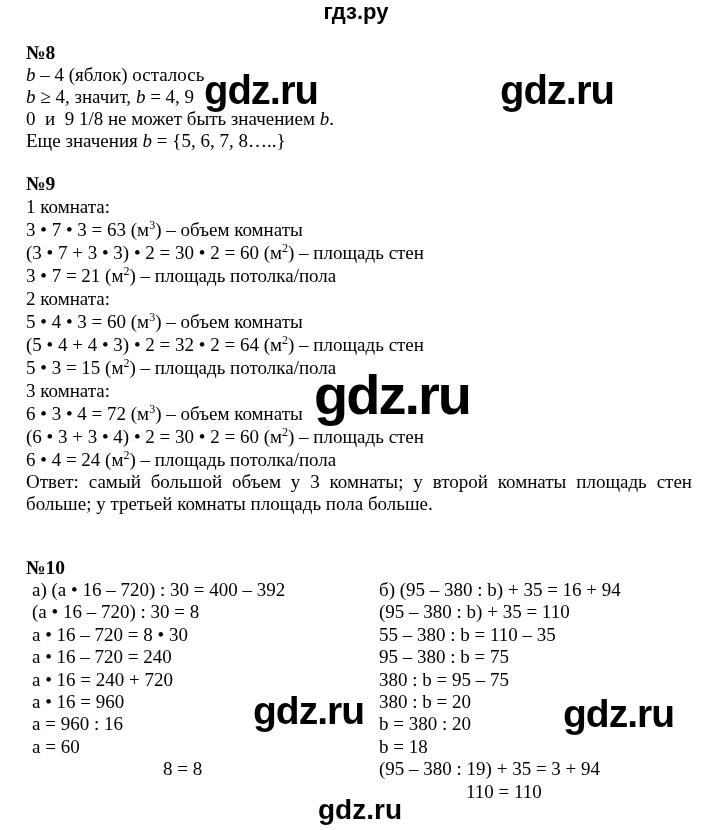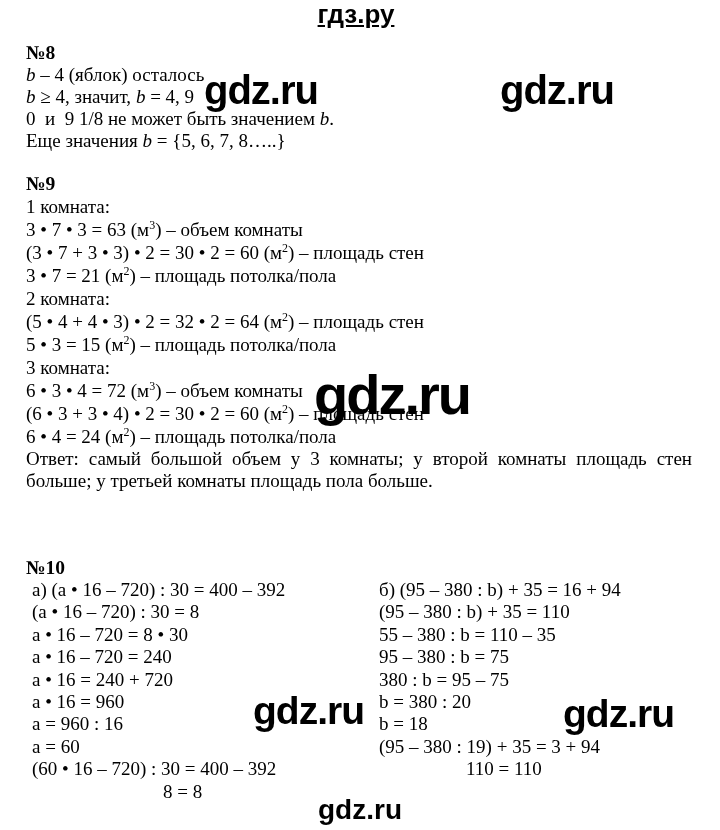--- a/index.html
+++ b/index.html
@@ -9,21 +9,21 @@
     position: relative; width: 720px; height: 830px;
     background: #ffffff; color: #000;
     font-family: "Liberation Serif", serif; overflow: hidden;
   }
   
   .wm {
     position: absolute; font-family: "Liberation Sans", sans-serif;
     font-weight: bold; color: #000; line-height: 1; letter-spacing: -1px;
     white-space: nowrap;
   }
-  .wm-header { top: 1px; left: 0; right: 8px; text-align: center; font-size: 26px; letter-spacing: 0; text-decoration: underline; }
+  .wm-header { top: 1px; left: 0; right: 8px; text-align: center; font-size: 22px; letter-spacing: 0; }
   .wm-1 { top: 70px; left: 204px; font-size: 40px; }
   .wm-2 { top: 70px; left: 500px; font-size: 40px; }
   .wm-big { top: 367px; left: 314px; font-size: 56px; letter-spacing: -2px; }
   .wm-4 { top: 691px; left: 253px; font-size: 39px; }
   .wm-5 { top: 694px; left: 563px; font-size: 39px; }
   .wm-footer { top: 796px; left: 0; right: 0; text-align: center; font-size: 28px; letter-spacing: 0; }
   
   .sec { position: absolute; left: 26px; width: 666px; font-size: 19px; }
   .sec h2 { font-size: 19.5px; font-weight: bold; }
   .ln { white-space: pre; }
@@ -63,20 +63,21 @@
     <div class="ln">Еще значения <i>b</i> = {5, 6, 7, 8…..}</div>
   </div>
 
   <div class="sec" id="p9">
     <h2>№9</h2>
     <div class="ln">1 комната:</div>
     <div class="ln">3 • 7 • 3 = 63 (м<sup>3</sup>) – объем комнаты</div>
     <div class="ln">(3 • 7 + 3 • 3) • 2 = 30 • 2 = 60 (м<sup>2</sup>) – площадь стен</div>
     <div class="ln">3 • 7 = 21 (м<sup>2</sup>) – площадь потолка/пола</div>
     <div class="ln">2 комната:</div>
+    <div class="ln">5 • 4 • 3 = 60 (м<sup>3</sup>) – объем комнаты</div>
     <div class="ln">(5 • 4 + 4 • 3) • 2 = 32 • 2 = 64 (м<sup>2</sup>) – площадь стен</div>
     <div class="ln">5 • 3 = 15 (м<sup>2</sup>) – площадь потолка/пола</div>
     <div class="ln">3 комната:</div>
     <div class="ln">6 • 3 • 4 = 72 (м<sup>3</sup>) – объем комнаты</div>
     <div class="ln">(6 • 3 + 3 • 4) • 2 = 30 • 2 = 60 (м<sup>2</sup>) – площадь стен</div>
     <div class="ln">6 • 4 = 24 (м<sup>2</sup>) – площадь потолка/пола</div>
     <div class="answer answer-first">Ответ: самый большой объем у 3 комнаты; у второй комнаты площадь стен</div>
     <div class="answer">больше; у третьей комнаты площадь пола больше.</div>
   </div>
 
@@ -85,29 +86,29 @@
     <div class="cols">
       <div class="col col-a">
         <div class="ln">а) (а • 16 – 720) : 30 = 400 – 392</div>
         <div class="ln">(а • 16 – 720) : 30 = 8</div>
         <div class="ln">а • 16 – 720 = 8 • 30</div>
         <div class="ln">а • 16 – 720 = 240</div>
         <div class="ln">а • 16 = 240 + 720</div>
         <div class="ln">а • 16 = 960</div>
         <div class="ln">а = 960 : 16</div>
         <div class="ln">а = 60</div>
-        <div class="ln">(60 • 16 – 720) : 30 = 400 – 392</div>
         <div class="ln indent-a">8 = 8</div>
       </div>
       <div class="col col-b">
         <div class="ln">б) (95 – 380 : b) + 35 = 16 + 94</div>
         <div class="ln">(95 – 380 : b) + 35 = 110</div>
         <div class="ln">55 – 380 : b = 110 – 35</div>
         <div class="ln">95 – 380 : b = 75</div>
         <div class="ln">380 : b = 95 – 75</div>
+        <div class="ln">380 : b = 20</div>
         <div class="ln">b = 380 : 20</div>
         <div class="ln">b = 18</div>
         <div class="ln">(95 – 380 : 19) + 35 = 3 + 94</div>
         <div class="ln indent-b">110 = 110</div>
       </div>
     </div>
   </div>
 
 </div>
 

